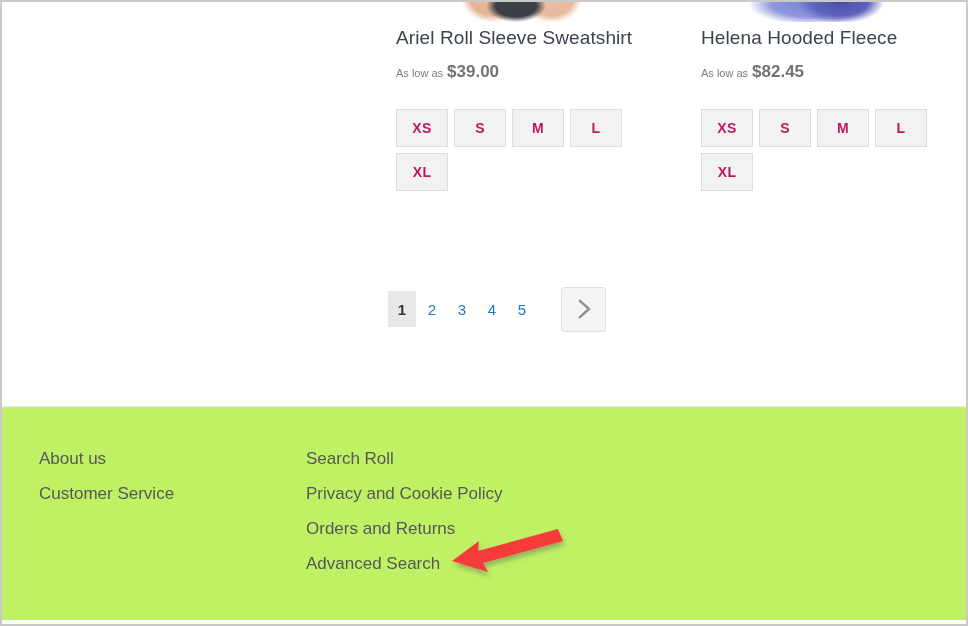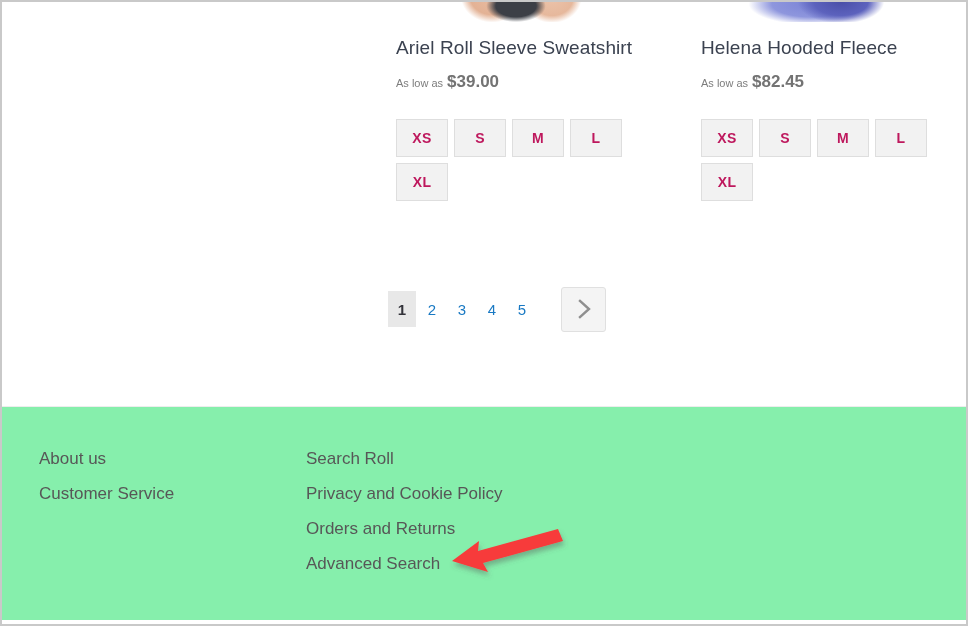--- a/index.html
+++ b/index.html
@@ -60,21 +60,21 @@
       #ffffff;
   }
   .photo-2 {
     background:
       radial-gradient(ellipse 60px 30px at 140px 0px, #4a4fa8 0%, #5c62bd 45%, rgba(92,98,189,0) 72%),
       radial-gradient(ellipse 78px 26px at 110px 2px, #7b84d6 0%, #8e96dd 50%, rgba(142,150,221,0) 80%),
       #ffffff;
   }
 
   .product-name {
-    margin-top: 14px;
+    margin-top: 4px;
     font-size: 19px;
     line-height: 24px;
     color: #3b4250;
     letter-spacing: 0.1px;
     white-space: nowrap;
   }
 
   .product-price-row {
     margin-top: 12px;
     font-size: 15px;
@@ -156,21 +156,21 @@
   }
   .page-next svg { display: block; }
 
   
   .site-footer {
     position: absolute;
     left: 0;
     top: 404px;
     width: 964px;
     height: 214px;
-    background: #86efac;
+    background: #bef264;
     border-top: 1px solid #ededed;
   }
   .footer-col {
     position: absolute;
     top: 34px;
   }
   .footer-col.col-left { left: 37px; }
   .footer-col.col-right { left: 304px; }
 
   .footer-link {

